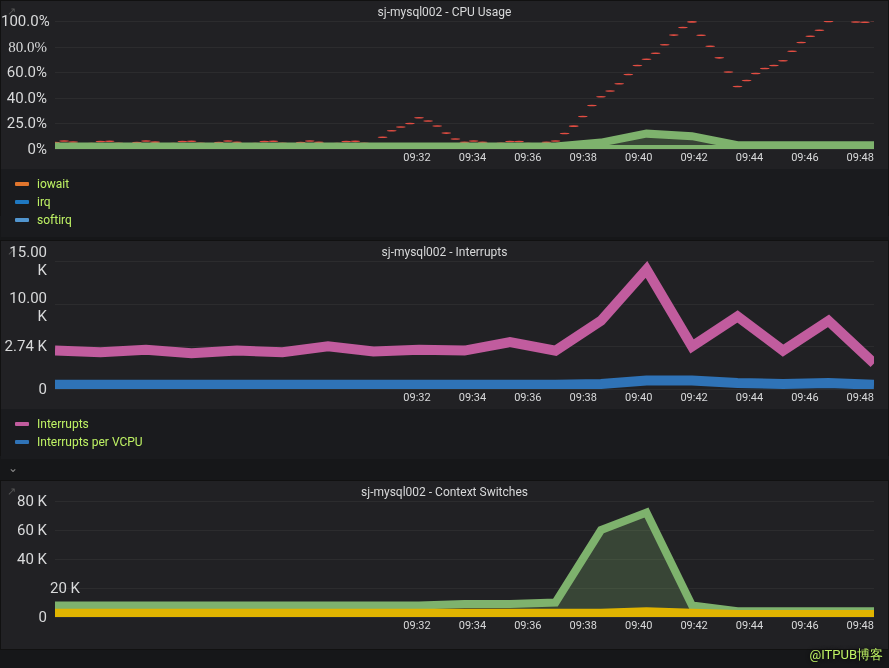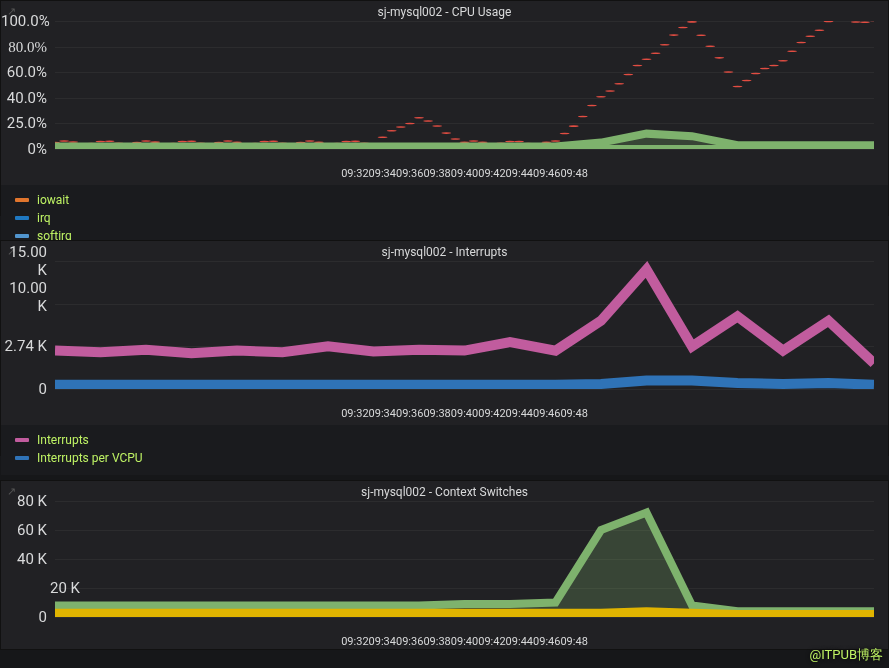--- a/index.html
+++ b/index.html
@@ -51,24 +51,25 @@
     width: 50px;
     text-align: right;
     font-size: 15px;
     color: #d8d9da;
     transform: translateY(-50%);
     padding-right: 4px;
   }
   .xaxis {
     height: 18px;
     position: relative;
-    margin-top: 18px;
+    margin-top: 2px;
     padding: 0 14px 0 54px;
     display: flex;
-    justify-content: center;
+    justify-content: flex-end;
+    gap: 28px;
   }
   .xtick {
     font-size: 11px;
     color: #d8d9da;
   }
   .plot {
     position: absolute;
     left: 54px;
     right: 14px;
     top: 0;
@@ -268,21 +269,21 @@
 
 <div class="panel" style="height:216px;">
   <div class="panel-link">↗</div>
   <div class="panel-title">sj-mysql002 - Interrupts</div>
   <div class="chart-wrap" id="chart-int">
       <div class="ygrid" style="top: 128px;"></div>
       <div class="ylabel" style="top: 128px;">0</div>
       <div class="ygrid" style="top: 85.3333px;"></div>
       <div class="ylabel" style="top: 85.3333px;">2.74 K</div>
       <div class="ygrid" style="top: 42.6667px;"></div>
-      <div class="ylabel" style="top: 36px;">10.00 K</div>
+      <div class="ylabel" style="top: 46px;">10.00 K</div>
       <div class="ygrid" style="top: 0px;"></div>
       <div class="ylabel" style="top: 0px;">15.00 K</div>
       <div class="plot">
         <svg class="plot-svg" viewBox="0 0 1000 1000" preserveAspectRatio="none">
           <polyline points="0,700 55.55555555555555,713.3333333333333 111.1111111111111,693.3333333333334 166.66666666666666,720 222.2222222222222,700 277.77777777777777,713.3333333333333 333.3333333333333,666.6666666666667 388.8888888888889,706.6666666666667 444.4444444444444,693.3333333333334 500,700 555.5555555555555,633.3333333333334 611.1111111111112,700 666.6666666666666,466.66666666666663 722.2222222222222,66.66666666666663 777.7777777777778,666.6666666666667 833.3333333333334,433.33333333333337 888.8888888888888,700 944.4444444444445,466.66666666666663 1000,800" fill="none" stroke="#c15c9e" stroke-width="10" vector-effect="non-scaling-stroke"></polyline>
           <polyline points="0,966.6666666666666 55.55555555555555,966.6666666666666 111.1111111111111,966.6666666666666 166.66666666666666,966.6666666666666 222.2222222222222,966.6666666666666 277.77777777777777,966.6666666666666 333.3333333333333,966.6666666666666 388.8888888888889,966.6666666666666 444.4444444444444,966.6666666666666 500,966.6666666666666 555.5555555555555,966.6666666666666 611.1111111111112,966.6666666666666 666.6666666666666,960 722.2222222222222,933.3333333333334 777.7777777777778,933.3333333333334 833.3333333333334,953.3333333333334 888.8888888888888,960 944.4444444444445,953.3333333333334 1000,966.6666666666666" fill="none" stroke="#2f73b7" stroke-width="10" vector-effect="non-scaling-stroke"></polyline>
         </svg>
       </div>
     </div>
   <div class="xaxis" id="xaxis-int">

